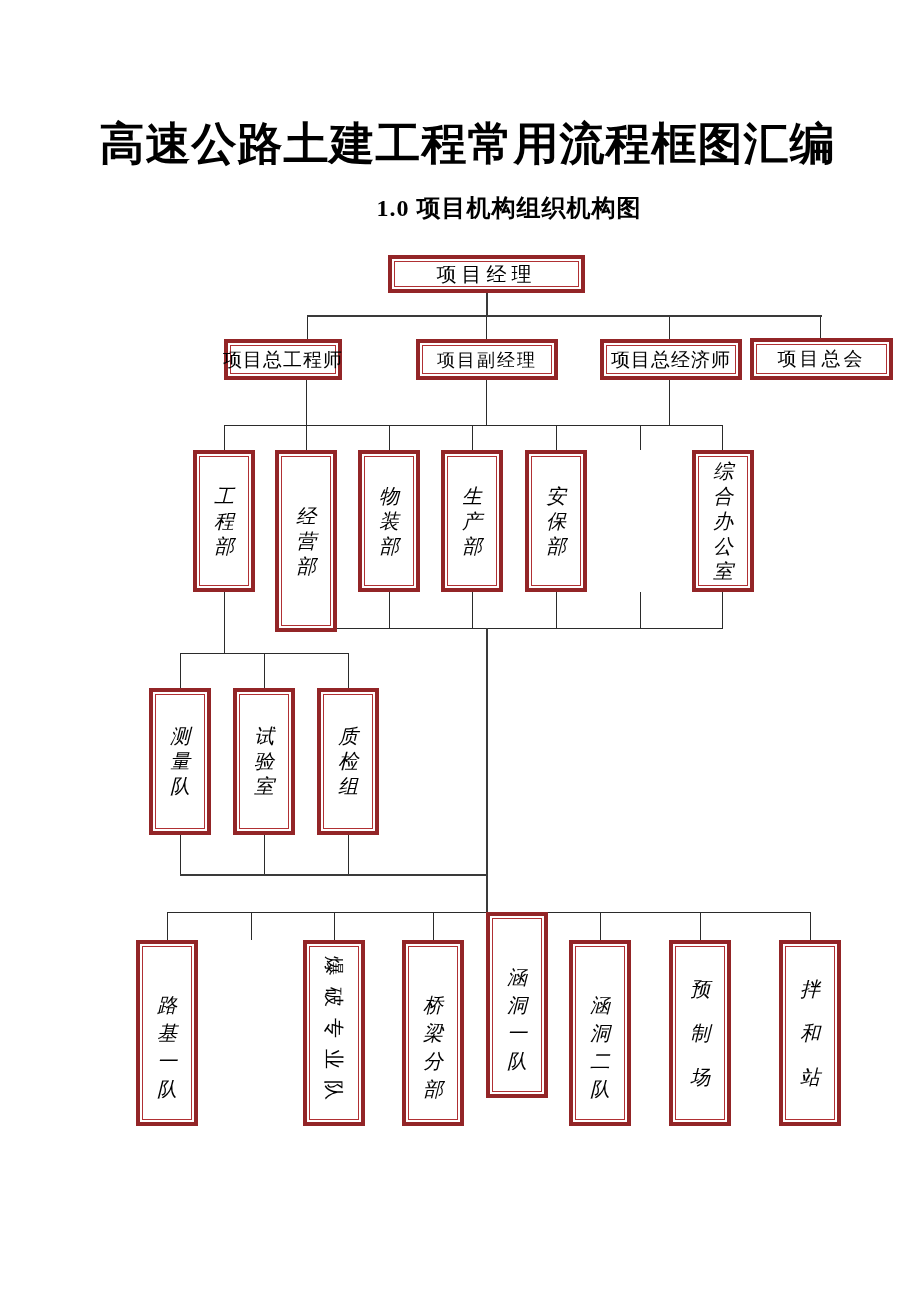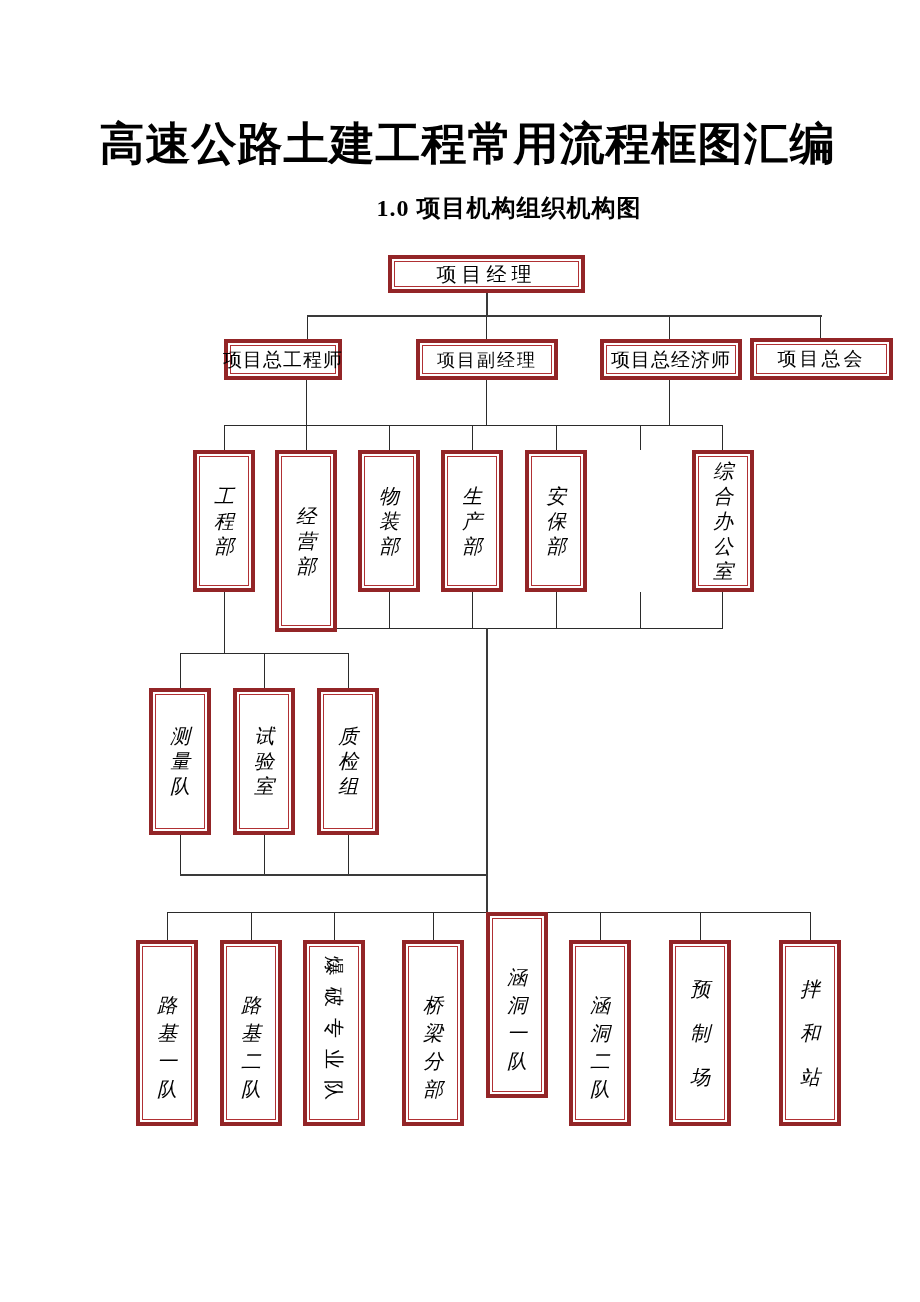--- a/index.html
+++ b/index.html
@@ -172,25 +172,20 @@
     <div class="obox-in">
       <span class="vlabel lh25">质检组</span>
     </div>
   </div>
 
   <div class="obox" style="left:136px;top:940px;width:62px;height:186px">
     <div class="obox-in">
       <span class="vlabel lh34">路基一队</span>
     </div>
   </div>
-  <div class="obox" style="left:220px;top:940px;width:62px;height:186px">
-    <div class="obox-in">
-      <span class="vlabel lh34">路基二队</span>
-    </div>
-  </div>
   <div class="obox" style="left:303px;top:940px;width:62px;height:186px">
     <div class="obox-in">
       <span class="v-rot">爆破专业队</span>
     </div>
   </div>
   <div class="obox" style="left:402px;top:940px;width:62px;height:186px">
     <div class="obox-in">
       <span class="vlabel lh34">桥梁分部</span>
     </div>
   </div>

